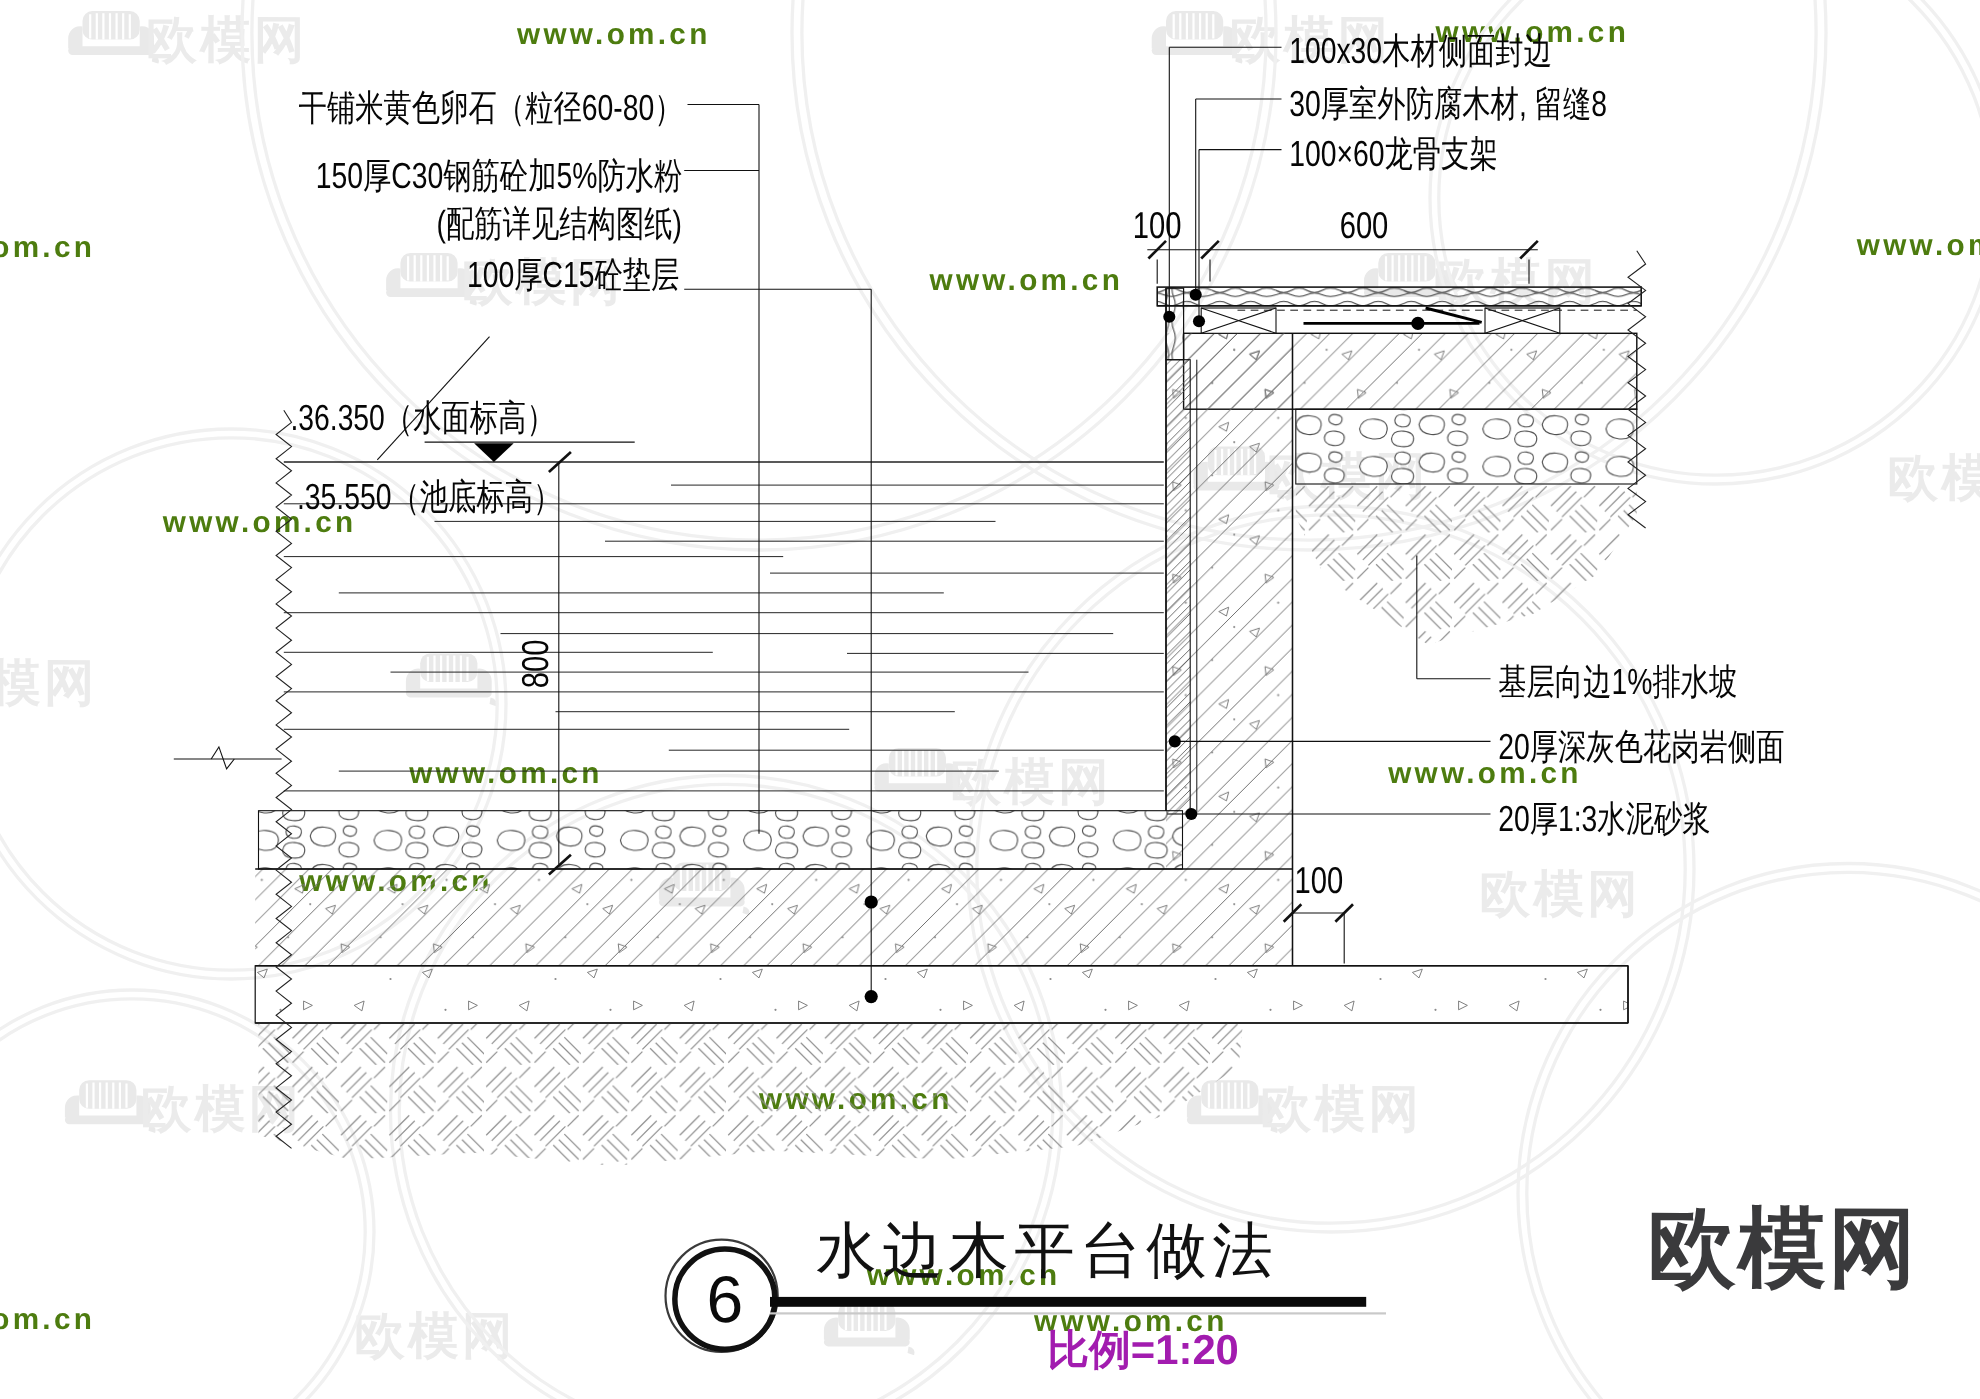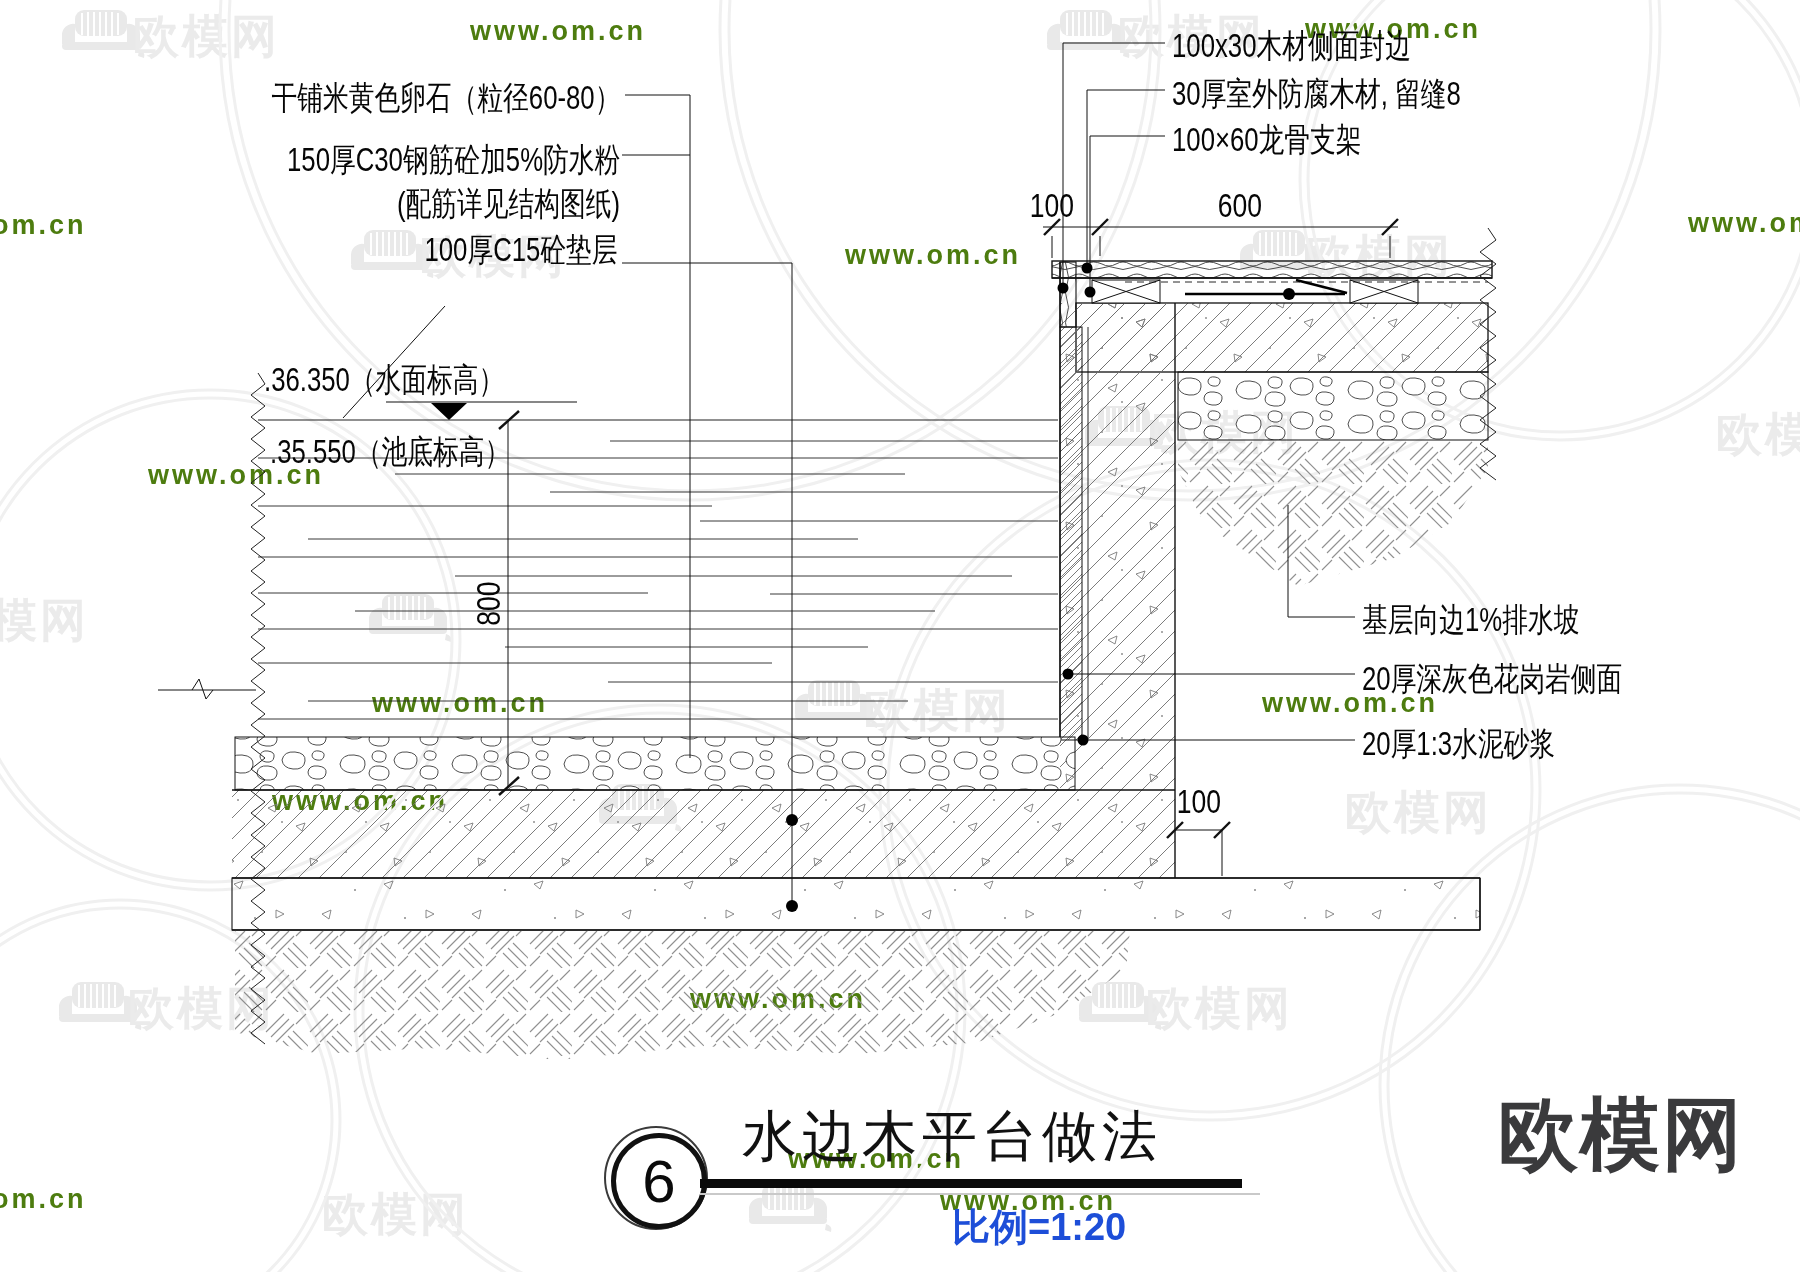--- a/index.html
+++ b/index.html
@@ -17,21 +17,21 @@
   .dim{position:absolute;font-size:34px;white-space:nowrap;color:#060606;}
   .wm-brand{position:absolute;font-size:46px;font-weight:bold;color:#ebebeb;letter-spacing:3px;white-space:nowrap;}
   .wm-url{position:absolute;font-size:27px;font-weight:bold;color:#4d7c0f;letter-spacing:3px;white-space:nowrap;}
   .wm-sofa{position:absolute;width:92px;height:52px;}
   #title-bar{position:absolute;left:700px;top:1179px;width:542px;height:9px;background:#0a0a0a;}
   #title-thin{position:absolute;left:700px;top:1193px;width:560px;height:2px;background:#c9c9c9;}
   #circ-outer{position:absolute;left:604px;top:1126px;width:100px;height:100px;border:2px solid #3a3a3a;border-radius:50%;}
   #circ-inner{position:absolute;left:611px;top:1133px;width:86px;height:86px;border:5px solid #111;border-radius:50%;
               display:flex;align-items:center;justify-content:center;font-size:60px;color:#0a0a0a;}
   #dt-title{position:absolute;left:742px;top:1100px;font-size:55px;letter-spacing:5px;color:#111;white-space:nowrap;text-align:center;}
-  #dt-scale{position:absolute;left:952px;top:1202px;font-size:38px;font-weight:bold;color:#1d4ed8;white-space:nowrap;}
+  #dt-scale{position:absolute;left:952px;top:1202px;font-size:38px;font-weight:bold;color:#a21caf;white-space:nowrap;}
   #logo{position:absolute;left:1498px;top:1082px;font-size:80px;font-weight:bold;letter-spacing:2px;white-space:nowrap;}
   #logo-id{position:absolute;left:1494px;top:1164px;font-size:46px;font-weight:500;white-space:nowrap;}
   .rot90{transform:rotate(-90deg) scaleX(.78);transform-origin:50% 50%;}
 </style>
 </head>
 <body>
 
 <div id="stage">
 
   <svg id="wm-layer" viewBox="0 0 1800 1272" fill="none" stroke="#f0f0f0" stroke-width="3">

